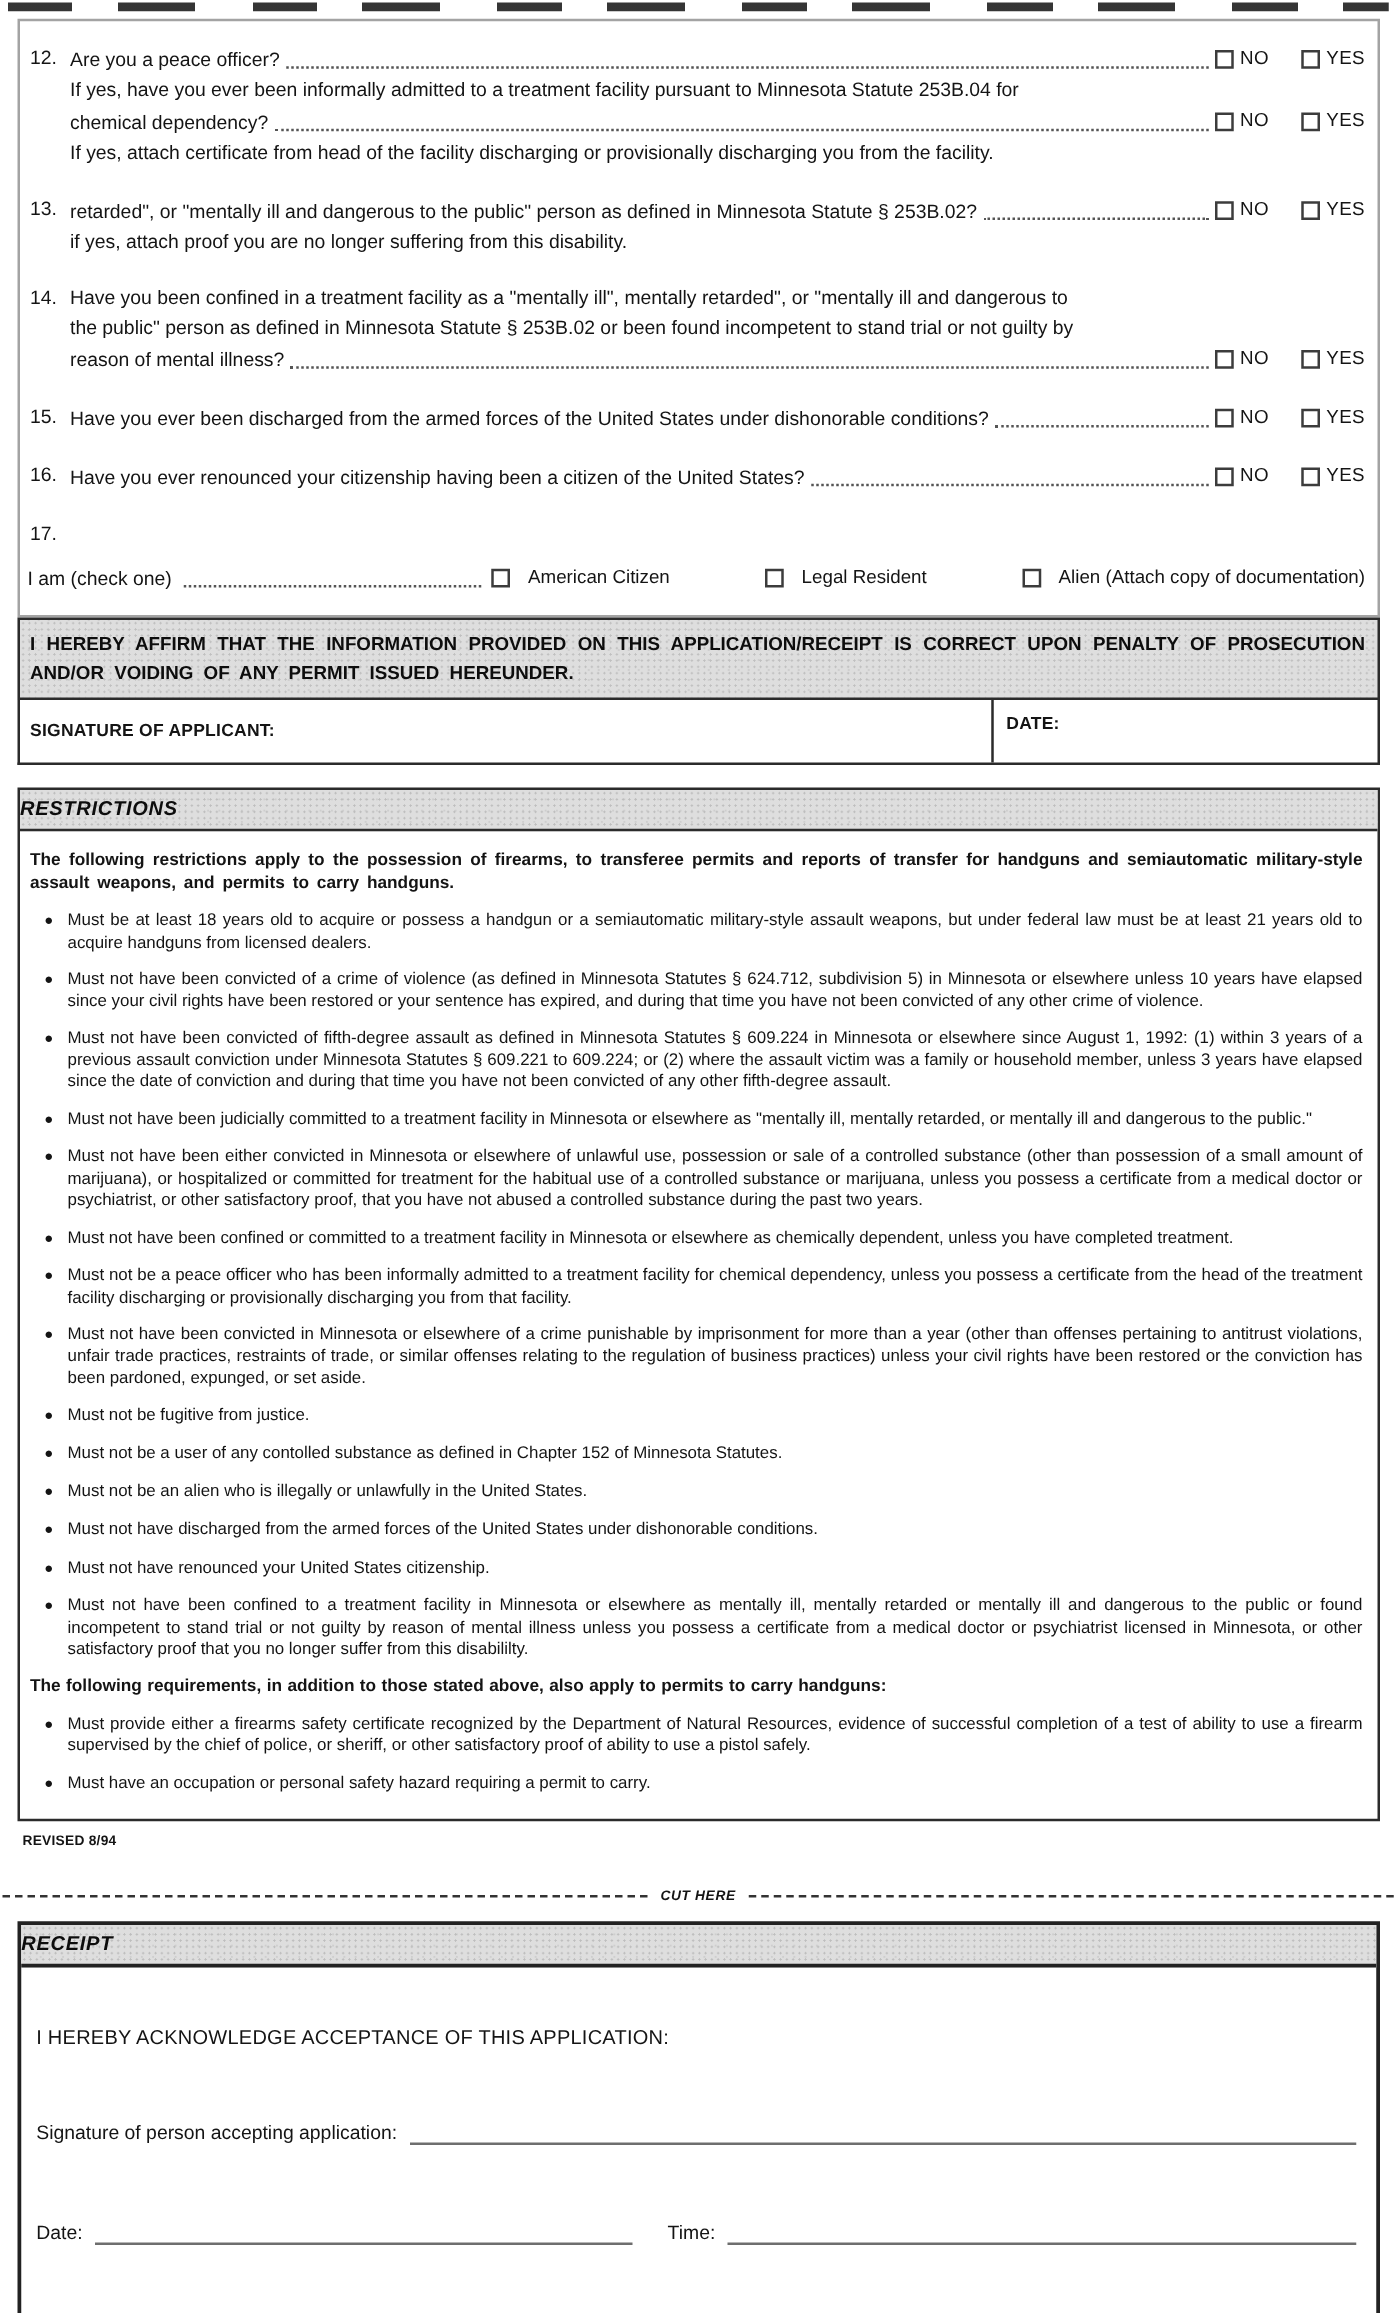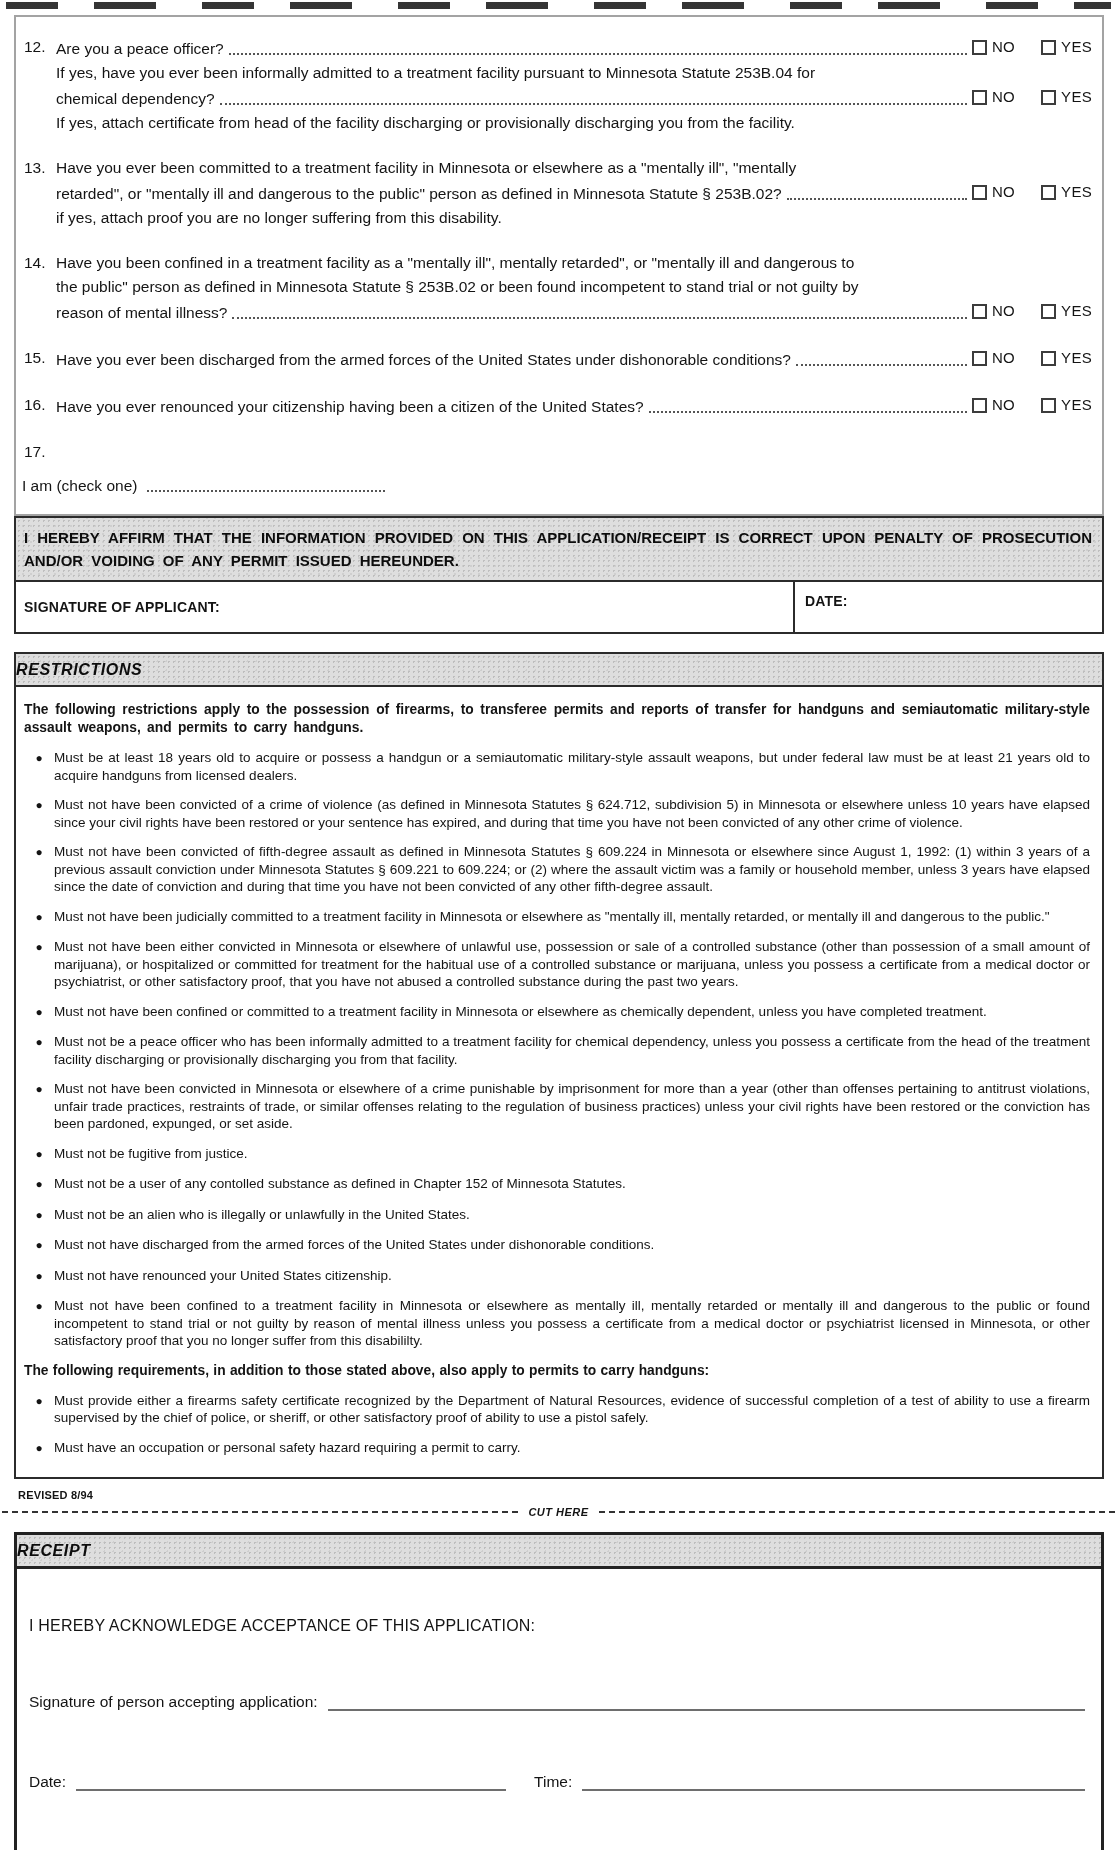--- a/index.html
+++ b/index.html
@@ -83,21 +83,21 @@
     font-size: 13.8px; font-weight: bold; line-height: 18px; text-align: justify; word-spacing: 2.5px;
     margin: 4px 0 2px 0;
   }
   .rcarry { word-spacing: .5px; margin-top: 10px; }
   .bullet { display: flex; margin: 12px 0; }
   .dot { flex: 0 0 30px; text-align: center; font-size: 12px; line-height: 17.5px; padding-top: 1px; }
   .btext { flex: 1; font-size: 13.5px; line-height: 17.5px; text-align: justify; }
 
   
   .revised { margin: 10px 0 2px 18px; font-size: 11px; font-weight: bold; letter-spacing: .2px; }
-  .cutrow { display: flex; align-items: center; margin: 5px 2px 10px 2px; }
+  .cutrow { display: flex; align-items: center; margin: 32px 2px 10px 2px; }
   .dash { flex: 1; border-top: 2px dashed #333; height: 0; }
   .cuttext { font-size: 11px; font-weight: bold; font-style: italic; margin: 0 10px; letter-spacing: .5px; }
 
   
   .receipt { margin: 14px 13px 6px 14px; border: 3px solid #222; }
   .receipt .band { border-bottom: 3px solid #222; }
   .rcpt-content { padding: 12px 16px 30px 12px; }
   .ack { font-size: 16px; margin-top: 36px; letter-spacing: .2px; }
   .sigline { display: flex; align-items: flex-end; margin-top: 58px; font-size: 15.5px; }
   .fill { border-bottom: 2px solid #6e6e6e; height: 2px; }
@@ -142,21 +142,20 @@
             <span class="cblabel">YES</span>
           </span>
         </div>
         <div class="qtext">If yes, attach certificate from head of the facility discharging or provisionally discharging you from the facility.</div>
       </div>
     </div>
 
     <div class="question">
       <div class="qnum">13.</div>
       <div class="qbody">
-        <div class="qtext">Have you ever been committed to a treatment facility in Minnesota or elsewhere as a "mentally ill", "mentally</div>
         <div class="qline">
           <span class="txt">retarded", or "mentally ill and dangerous to the public" person as defined in Minnesota Statute § 253B.02?</span>
           <span class="leader"></span>
           <span class="cbg">
             <span class="cb"></span>
             <span class="cblabel">NO</span>
             <span class="cb cb-yes"></span>
             <span class="cblabel">YES</span>
           </span>
         </div>
@@ -213,20 +212,34 @@
         </div>
       </div>
     </div>
 
     <div class="question" style="margin-bottom:10px;flex-direction:column;">
       <div class="qnum">17.</div>
       <div class="qbody">
         <div class="qline">
           <span class="txt">I am (check one)</span>
           <span class="leader-fixed"></span>
+          <span class="q17opts">
+            <span class="q17opt">
+              <span class="cb"></span>
+              <span class="q17label">American Citizen</span>
+            </span>
+            <span class="q17opt">
+              <span class="cb"></span>
+              <span class="q17label">Legal Resident</span>
+            </span>
+            <span class="q17opt">
+              <span class="cb"></span>
+              <span class="q17label">Alien (Attach copy of documentation)</span>
+            </span>
+          </span>
         </div>
       </div>
     </div>
 
   </section>
 
   <section class="affirm">
     <p>I HEREBY AFFIRM THAT THE INFORMATION PROVIDED ON THIS APPLICATION/RECEIPT IS CORRECT UPON PENALTY OF PROSECUTION AND/OR VOIDING OF ANY PERMIT ISSUED HEREUNDER.</p>
   </section>
 

